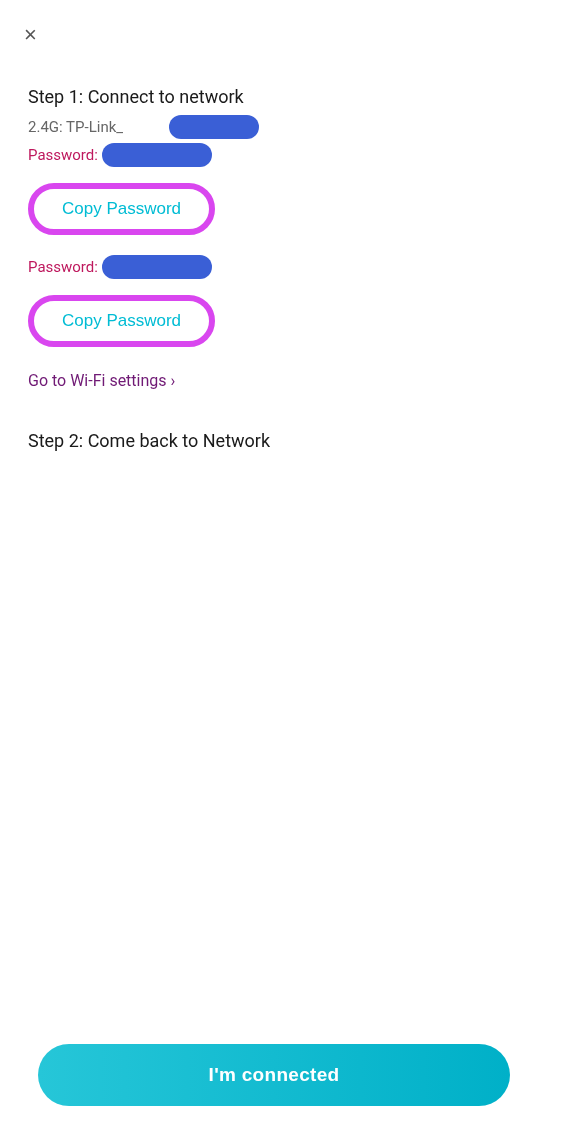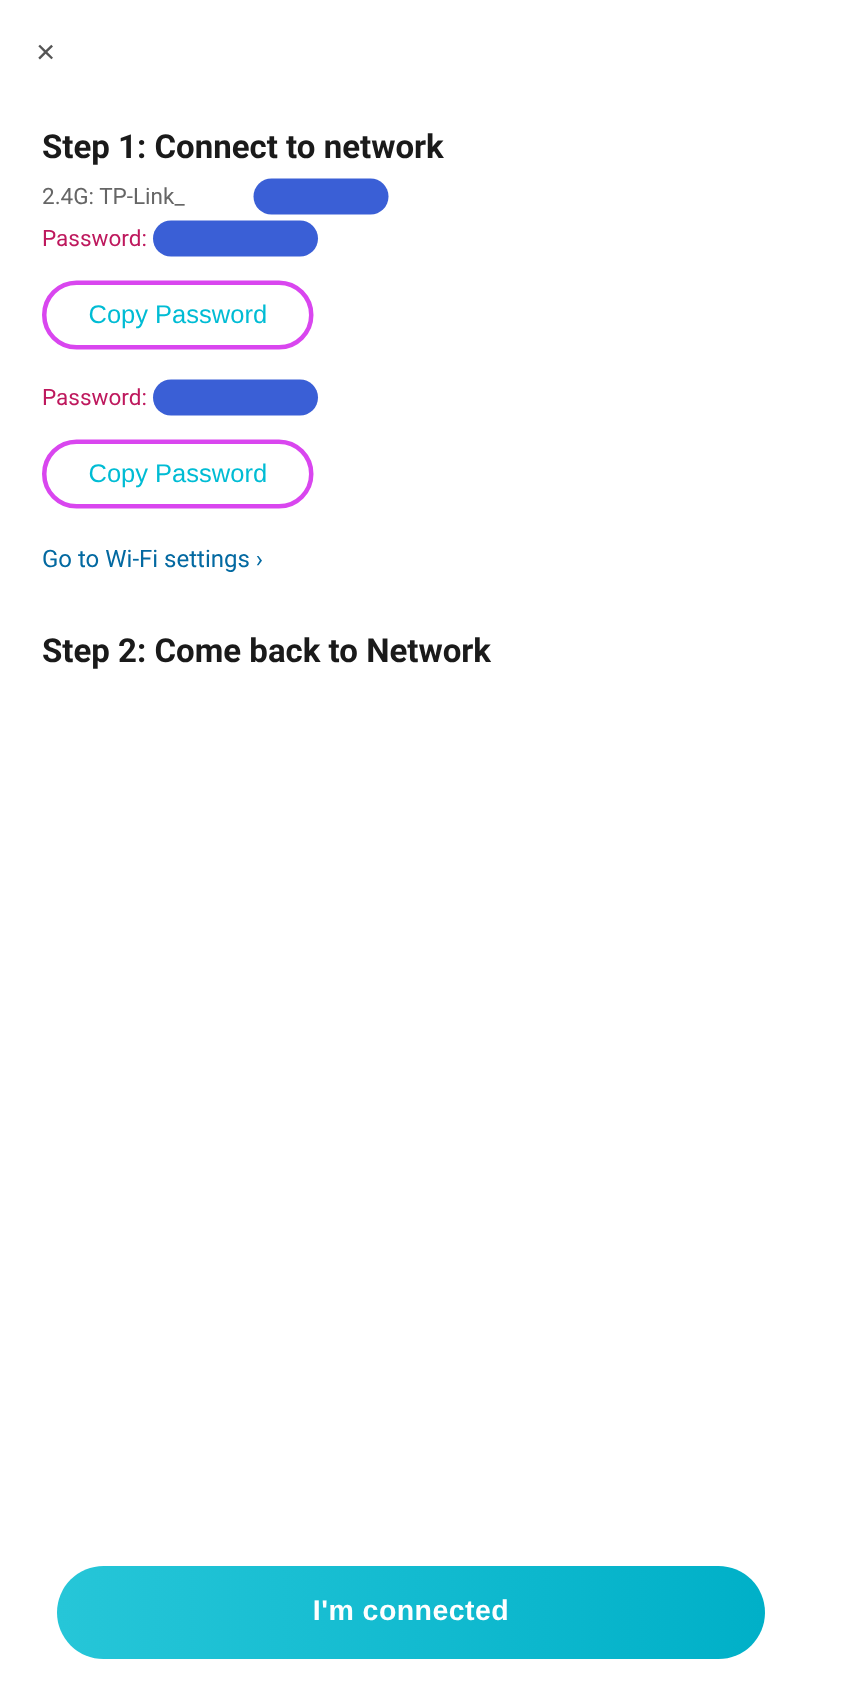--- a/index.html
+++ b/index.html
@@ -41,22 +41,22 @@
       color: #1a1a1a;
       margin-left: 12px;
     }
 
     .content {
       padding: 20px 28px;
       padding-bottom: 120px;
     }
 
     .step-title {
-      font-size: 22px;
-      font-weight: 700;
+      font-size: 18px;
+      font-weight: 400;
       color: #1a1a1a;
       margin-bottom: 8px;
     }
 
     .step-desc {
       font-size: 16px;
       color: #333;
       margin-bottom: 20px;
     }
 
@@ -97,35 +97,35 @@
     }
 
     .redacted-password {
       width: 110px;
     }
 
     .copy-password-btn {
       display: inline-flex;
       align-items: center;
       justify-content: center;
-      border: 3px solid #d946ef;
+      border: 6px solid #d946ef;
       background: #ffffff;
       border-radius: 30px;
       padding: 10px 28px;
       color: #00bcd4;
       font-size: 17px;
       font-weight: 500;
       cursor: pointer;
       margin-top: 6px;
     }
 
     .wifi-settings-link {
       display: inline-flex;
       align-items: center;
-      color: #0369a1;
+      color: #701a75;
       font-size: 16px;
       text-decoration: none;
       cursor: pointer;
       margin-top: 4px;
       margin-bottom: 30px;
     }
 
     .wifi-settings-link .chevron {
       margin-left: 4px;
       font-size: 16px;

